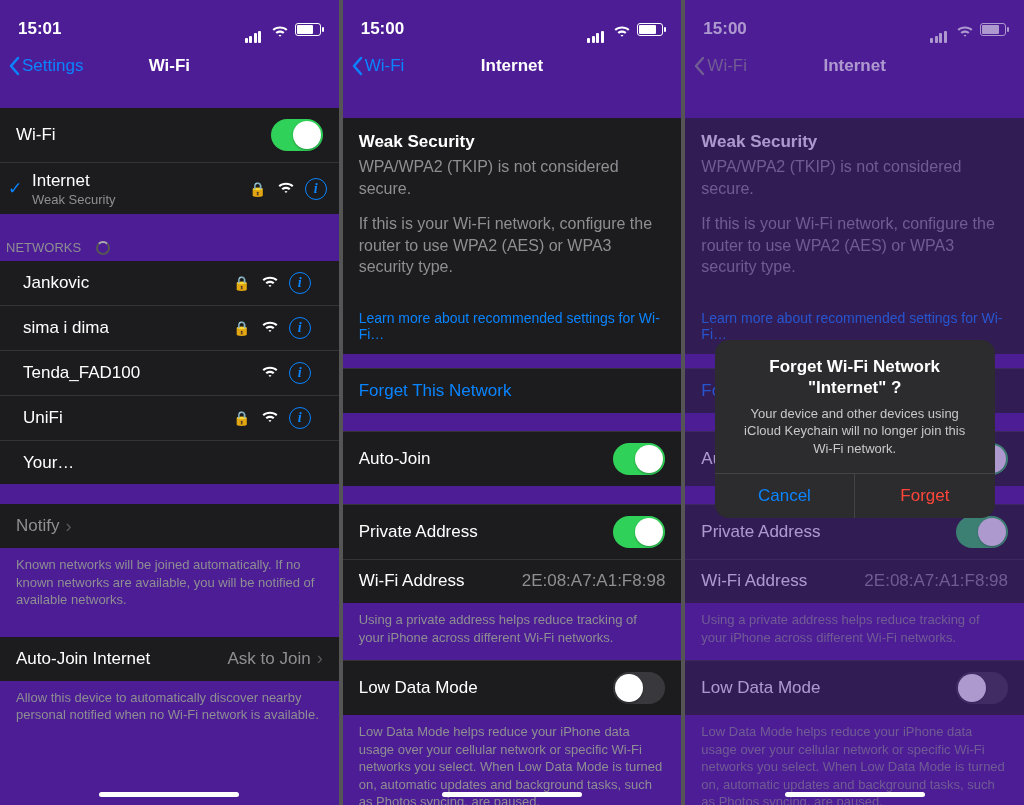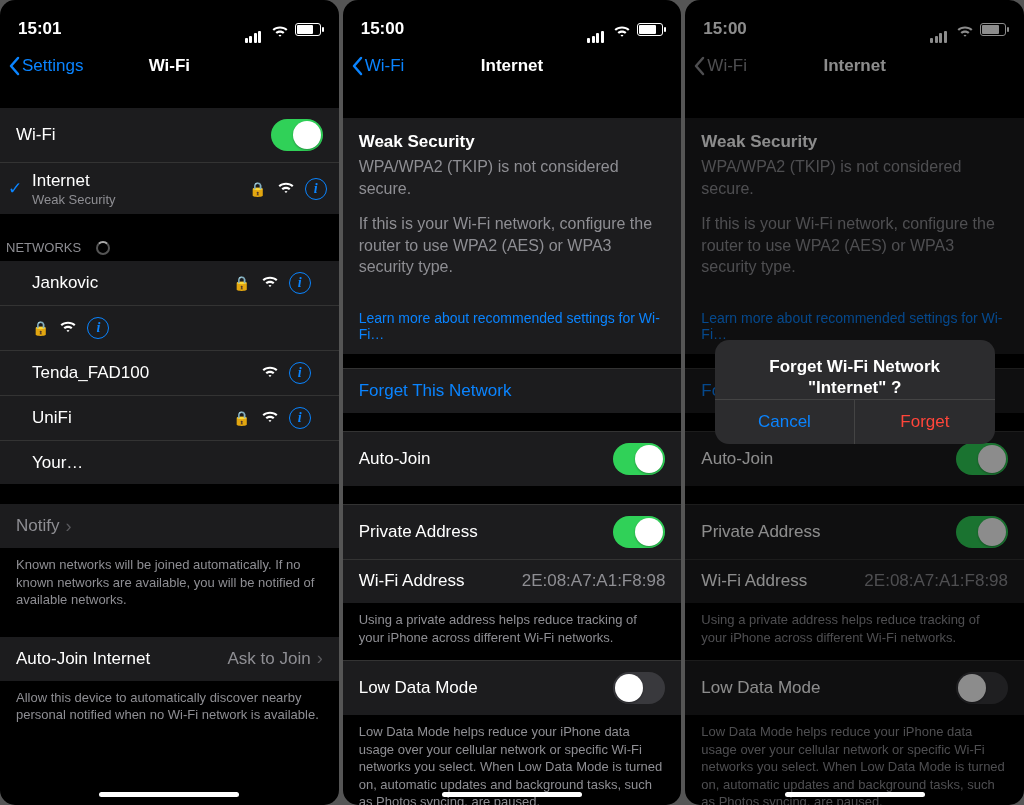--- a/index.html
+++ b/index.html
@@ -7,26 +7,25 @@
     background: #555;
     font-family: -apple-system, "Helvetica Neue", Arial, sans-serif;
     width: 1024px;
     height: 805px;
     display: flex;
     gap: 4px;
   }
   .phone {
     width: 340px;
     height: 805px;
-    background: #000000;
+    background: #4c1d95;
     color: #fff;
     position: relative;
     overflow: hidden;
     font-size: 17px;
-    border-radius: 15px;
   }
   
   .statusbar {
     height: 44px;
     display: flex;
     align-items: center;
     padding: 14px 18px 0 18px;
     font-weight: 600;
     font-size: 17px;
   }
@@ -70,21 +69,21 @@
     padding: 11px 16px;
     display: flex;
     align-items: center;
     border-top: 0.5px solid #333;
     min-height: 44px;
   }
   .row:first-child{border-top:none}
   .row .label { flex: 1; color:#fff;}
   .row .subval { color: #8e8e93; font-size:17px; display:flex;align-items:center;gap:6px;}
   .chev { color:#5a5a5e; margin-left:6px;font-size:18px;}
-  .indent { padding-left: 32px; }
+  .indent { padding-left: 23px; }
 
   .footer {
     padding: 8px 16px;
     font-size: 13px;
     color: #8e8e93;
     line-height:1.35;
   }
   .header-label {
     padding: 6px 16px 6px 6px;
     font-size: 13px;
@@ -203,20 +202,21 @@
         <span class="label">Jankovic</span>
         <div class="row-icons">
       <span class="lock">🔒</span>
       <span><svg width="18" height="14" viewBox="0 0 24 18" class="wifi-svg">
               <path d="M12 17l-2-2c1-1 3-1 4 0zM6 11c3-3 9-3 12 0l-2 2c-2-2-6-2-8 0zM2 7c5-5 15-5 20 0l-2 2c-4-4-12-4-16 0z"></path>
             </svg></span>
       <span class="info">i</span>
     </div>
       </div>
       <div class="row indent">
+        <span class="label">sima i dima</span>
         <div class="row-icons">
       <span class="lock">🔒</span>
       <span><svg width="18" height="14" viewBox="0 0 24 18" class="wifi-svg">
               <path d="M12 17l-2-2c1-1 3-1 4 0zM6 11c3-3 9-3 12 0l-2 2c-2-2-6-2-8 0zM2 7c5-5 15-5 20 0l-2 2c-4-4-12-4-16 0z"></path>
             </svg></span>
       <span class="info">i</span>
     </div>
       </div>
       <div class="row indent">
         <span class="label">Tenda_FAD100</span>
@@ -391,19 +391,20 @@
             <span class="knob"></span>
           </span>
   </div>
   <div class="footer">Low Data Mode helps reduce your iPhone data usage over your cellular network or specific Wi-Fi networks you select. When Low Data Mode is turned on, automatic updates and background tasks, such as Photos syncing, are paused.</div>
 
   </div>
   </div>
 
   <div class="alert">
     <div class="atitle">Forget Wi-Fi Network "Internet" ?</div>
+    <div class="amsg">Your device and other devices using iCloud Keychain will no longer join this Wi-Fi network.</div>
     <div class="abuttons">
       <div class="abtn cancel">Cancel</div>
       <div class="abtn forget">Forget</div>
     </div>
   </div>
   <div class="home-ind"></div>
 </div>
 
 </body></html>

